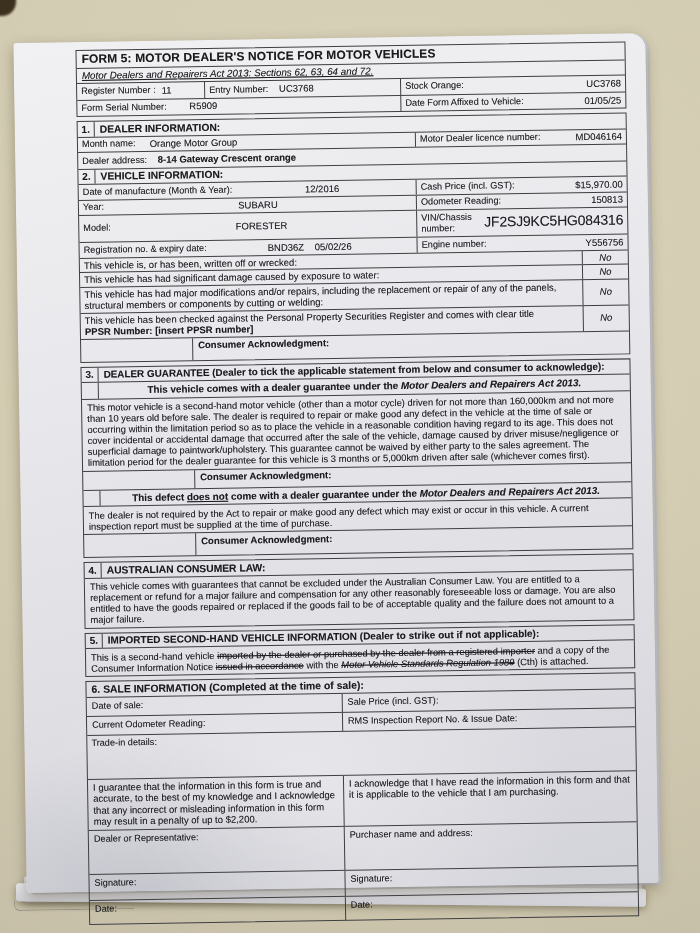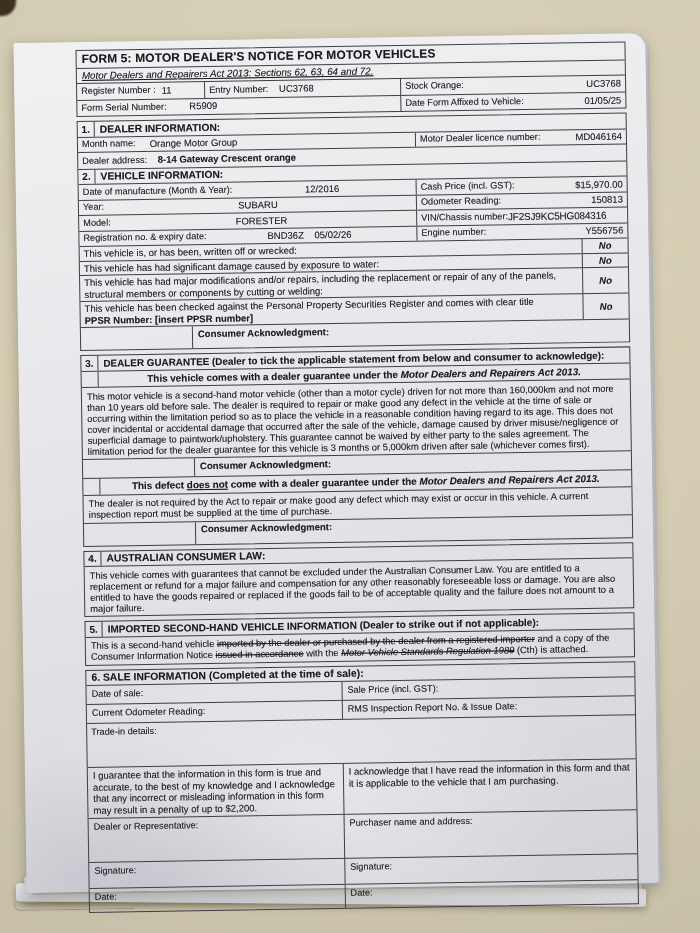--- a/index.html
+++ b/index.html
@@ -62,31 +62,31 @@
   .u{text-decoration:underline;}
   .strike{text-decoration:line-through; text-decoration-thickness:1.3px;}
   .title-row{font-weight:bold; font-size:12px; padding:3px 5px 2px; letter-spacing:0.1px;}
   .subtitle-row{font-style:italic; font-size:9.8px; padding:1.5px 5px;}
   .subtitle-row span{text-decoration:underline;}
   .cl{width:61.5%; display:flex; align-items:center; padding:1.5px 4px;}
   .cr{flex:1; border-left:1px solid var(--ln); display:flex; align-items:center; justify-content:space-between; padding:1.5px 4px;}
   .valc{flex:1; text-align:center;}
   .vr{text-align:right; padding-left:3px; white-space:nowrap;}
   .st-text{flex:1; padding:1px 4px;}
-  .st-no{width:46px; flex:none; border-left:1px solid var(--ln); display:flex; align-items:center; justify-content:center; font-weight:bold; font-style:italic;}
+  .st-no{width:46px; flex:none; border-left:1px solid var(--ln); display:flex; align-items:center; justify-content:center; font-weight:normal; font-style:italic;}
   .ack-spacer{width:112px; flex:none; border-right:1px solid var(--ln);}
   .ack-label{flex:1; font-weight:bold; padding:1.5px 5px;}
   .chk{width:17px; flex:none; border-right:1px solid var(--ln);}
   .opt-text{flex:1; text-align:center; font-weight:bold; font-size:9.9px; padding:2px 4px;}
   .para{padding:2.5px 5px; font-size:9.4px; line-height:11px;}
   .h24{min-height:23px;} .h20{min-height:19px;}
   .h45{min-height:44px;} .h52{min-height:50px;} .h27{min-height:26px;} .h26{min-height:24px;}
   .c46{width:46.5%; flex:none; padding:2px 5px;}
   .c54{flex:1; border-left:1px solid var(--ln); padding:2px 5px;}
-  .vinval{font-size:10px; letter-spacing:-0.2px;}
+  .vinval{font-size:14px; letter-spacing:-0.2px;}
   .smlab{font-size:9.2px;}
 </style>
 </head>
 <body>
 
 <div class="corner-shadow"></div>
 <div class="page-stack-1"></div>
 <div class="page-stack-2"></div>
 <div class="page-stack-corner"></div>
 

